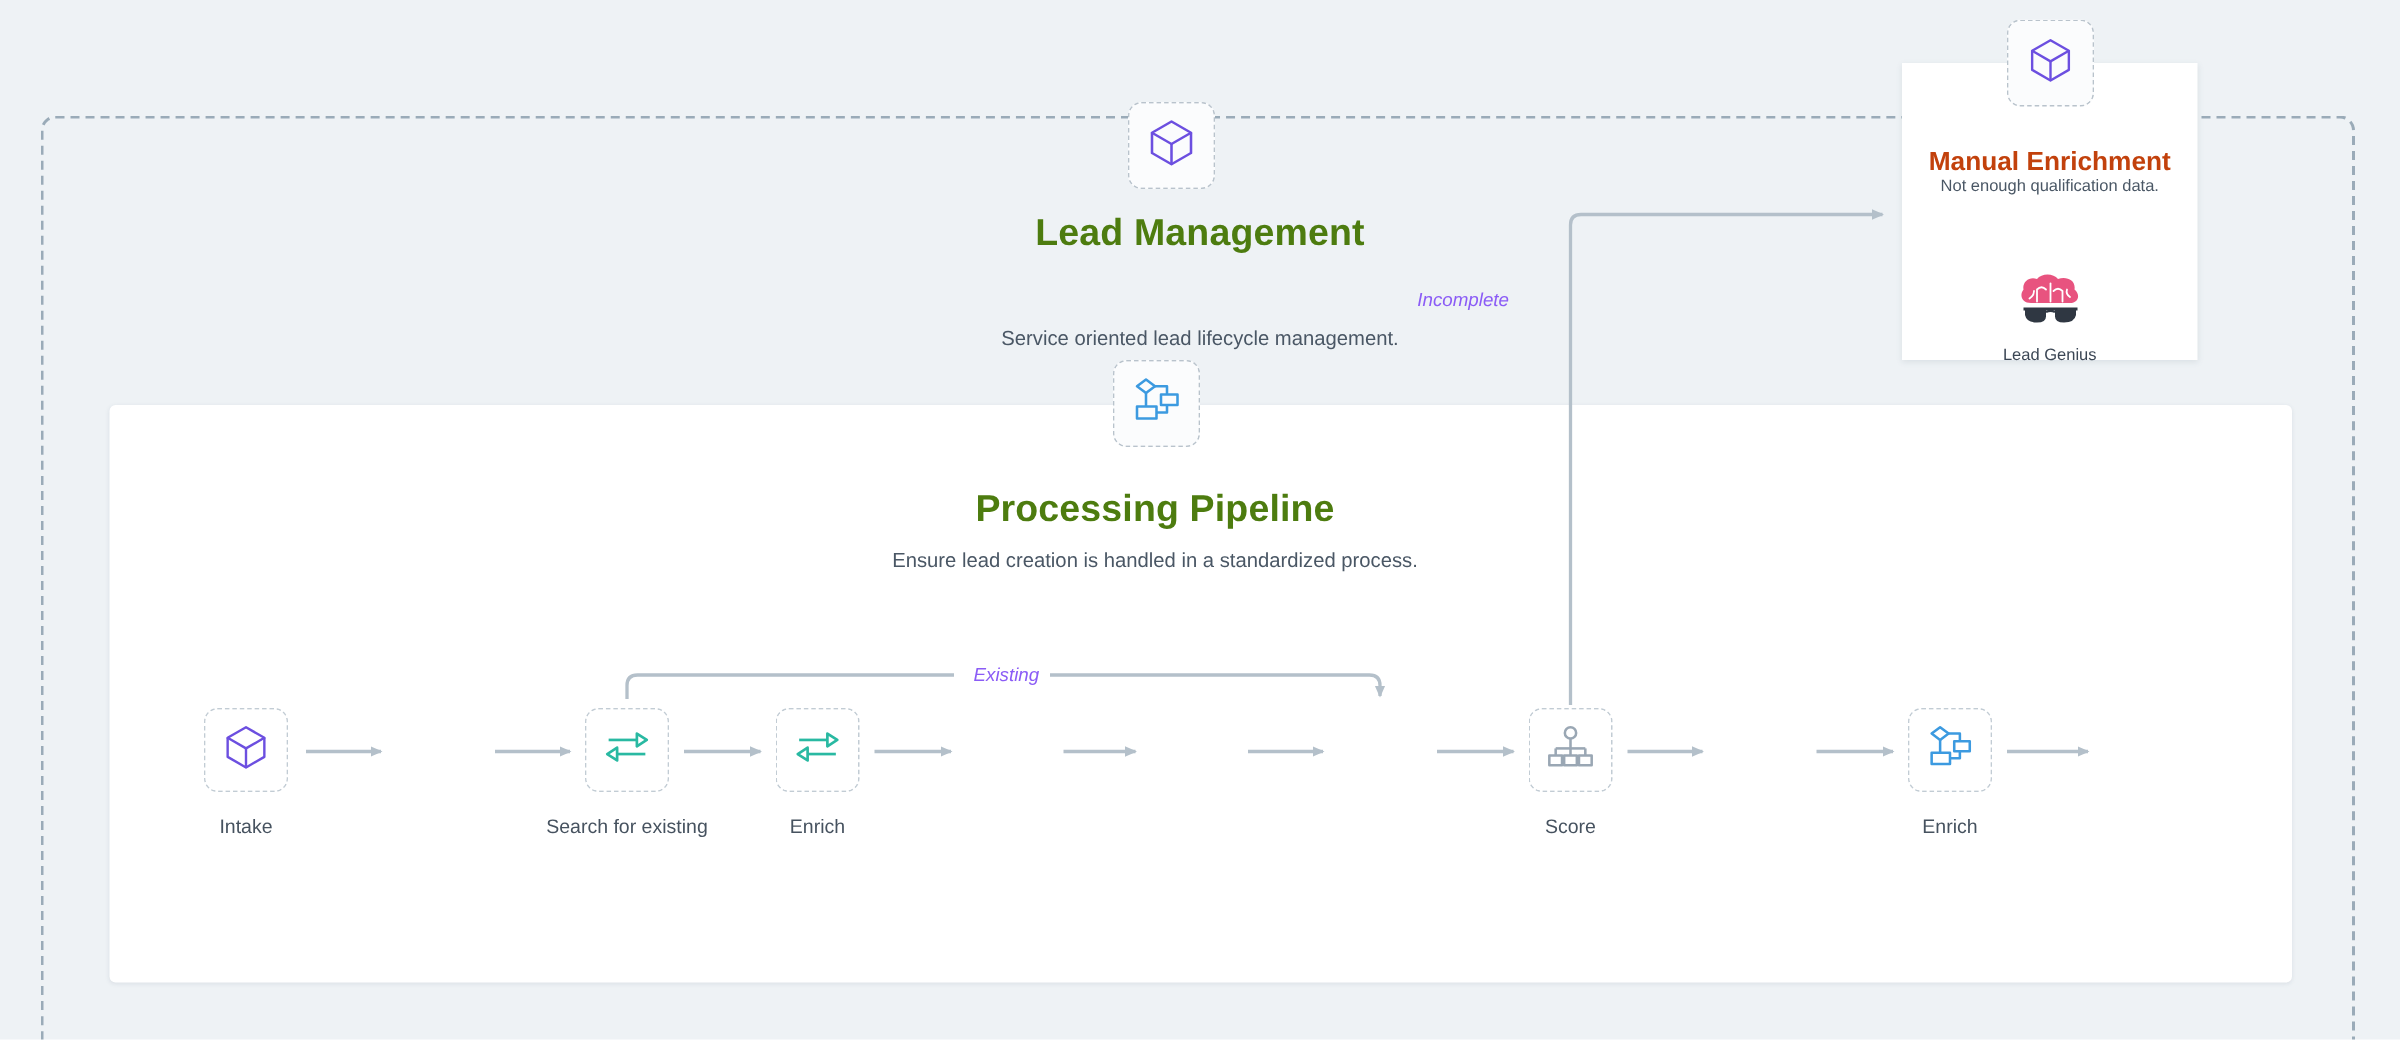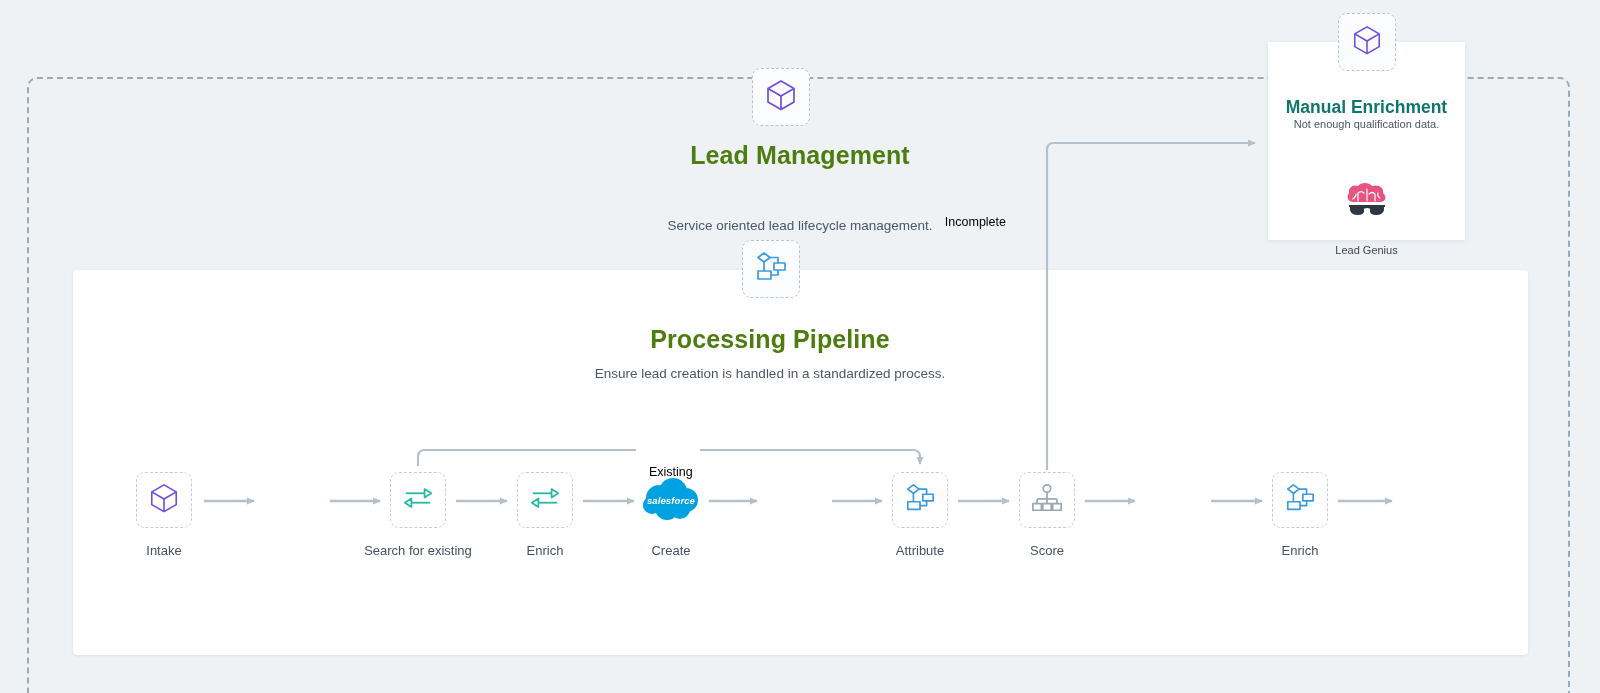--- a/index.html
+++ b/index.html
@@ -103,39 +103,39 @@
   .card{
     position:absolute;
     left:1268px;top:42px;
     width:197px;height:198px;
     background:#fff;
     box-shadow:0 1px 4px rgba(90,110,130,.14);
   }
   #me-badge{left:1338px;top:13px;}
   .card-title{
     position:absolute;left:0;top:55px;width:100%;
-    text-align:center;font-size:17.5px;font-weight:bold;color:#0f766e;
+    text-align:center;font-size:17.5px;font-weight:bold;color:#c2410c;
   }
   .card-sub{
     position:absolute;left:0;top:76px;width:100%;
     text-align:center;font-size:11px;color:#4a5765;
   }
   .vendor{
     position:absolute;left:0;top:140px;width:100%;
     text-align:center;
   }
   .vendor-name{
-    font-size:11px;color:#3b4654;margin-top:20px;
+    font-size:11px;color:#3b4654;margin-top:6px;
   }
 
   
   .conn-label{
     position:absolute;
-    font-size:12.5px;color:#000000;
-    background:#ffffff;padding:0 6px;margin-top:22px;
+    font-size:12.5px;font-style:italic;color:#8b5cf6;
+    background:#ffffff;padding:0 6px;
   }
   #label-existing{left:643px;top:443px;}
   #label-incomplete{
     left:1016px;top:193px;background:#eef2f5;
     transform:translateX(-100%);padding-right:10px;
   }
   svg{overflow:visible;}
 </style>
 </head>
 <body>
@@ -252,57 +252,22 @@
                 <path d="M24 7.5 L31 12 L24 16.5 Z"></path>
               <path d="M30 22 L10 22"></path>
                 <path d="M10 17.5 L3 22 L10 26.5 Z"></path>
             </g>
           </svg>
         </span>
       </div>
       <div class="caption">Enrich</div>
     </div>
 
-    <div class="step nodash" style="left:671px">
-      <div class="tile">
-        <span class="sf-cloud">
-          <svg width="64" height="44" viewBox="0 0 64 44">
-            <g fill="#00a1e0">
-              <circle cx="20" cy="20" r="13"></circle>
-              <circle cx="34" cy="14" r="14"></circle>
-              <circle cx="47" cy="22" r="12"></circle>
-              <circle cx="28" cy="30" r="12"></circle>
-              <circle cx="41" cy="31" r="10"></circle>
-              <circle cx="13" cy="27" r="9"></circle>
-            </g>
-          </svg>
-          <span class="sf-text">salesforce</span>
-        </span>
-      </div>
-      <div class="caption">Create</div>
-    </div>
-
-
-    <div class="step" style="left:920px">
-      <div class="tile">
-        <span>
-          <svg width="32" height="32" viewBox="0 0 34 34">
-            <g fill="none" stroke="#3c9ae0" stroke-width="1.8" stroke-linejoin="round">
-              <path d="M10 3 L16 7.5 L10 12 L4 7.5 Z"></path>
-              <path d="M10 12 L10 21"></path>
-              <path d="M16 7.5 L24 7.5 L24 13"></path>
-              <rect x="20" y="13" width="11" height="7"></rect>
-              <rect x="4" y="21" width="13" height="8"></rect>
-              <path d="M17 25 L24 25 L24 20"></path>
-            </g>
-          </svg>
-        </span>
-      </div>
-      <div class="caption">Attribute</div>
-    </div>
+
+
 
     <div class="step" style="left:1047px">
       <div class="tile">
         <span>
           <svg width="32" height="32" viewBox="0 0 34 34">
             <g fill="none" stroke="#9aa7b4" stroke-width="1.8" stroke-linejoin="round">
               <circle cx="17" cy="7" r="4"></circle>
               <path d="M17 11 L17 18"></path>
               <path d="M6.5 18 L27.5 18"></path>
               <path d="M6.5 18 L6.5 23"></path>

